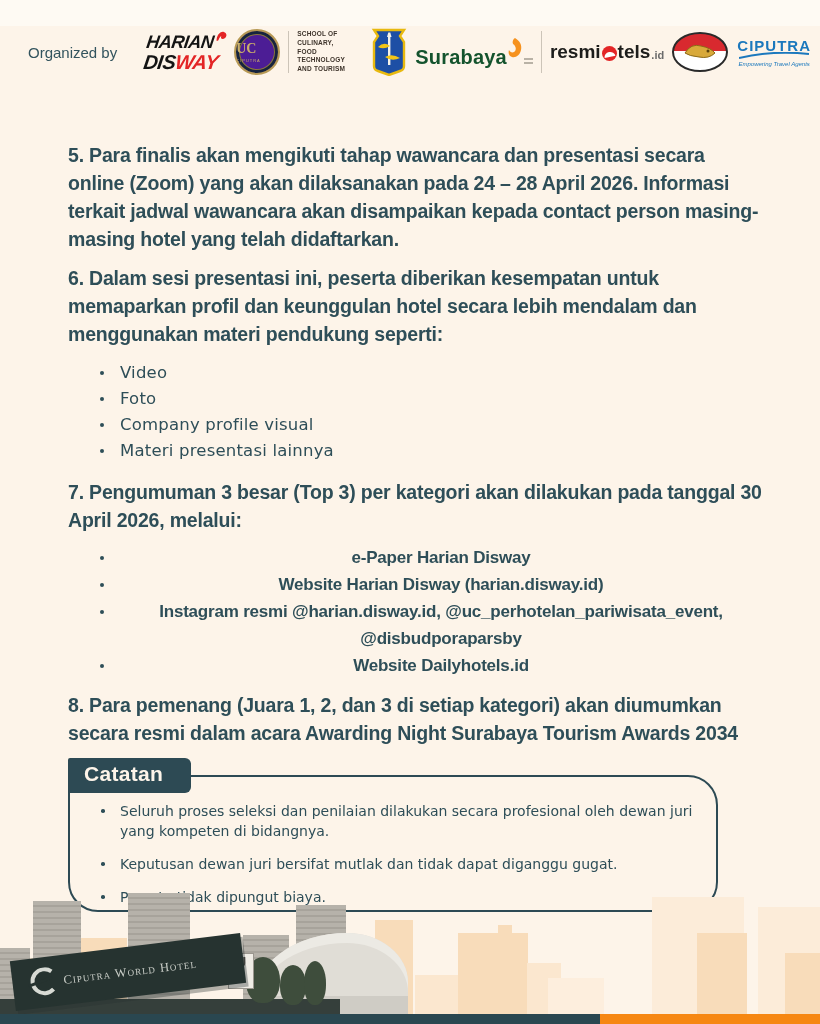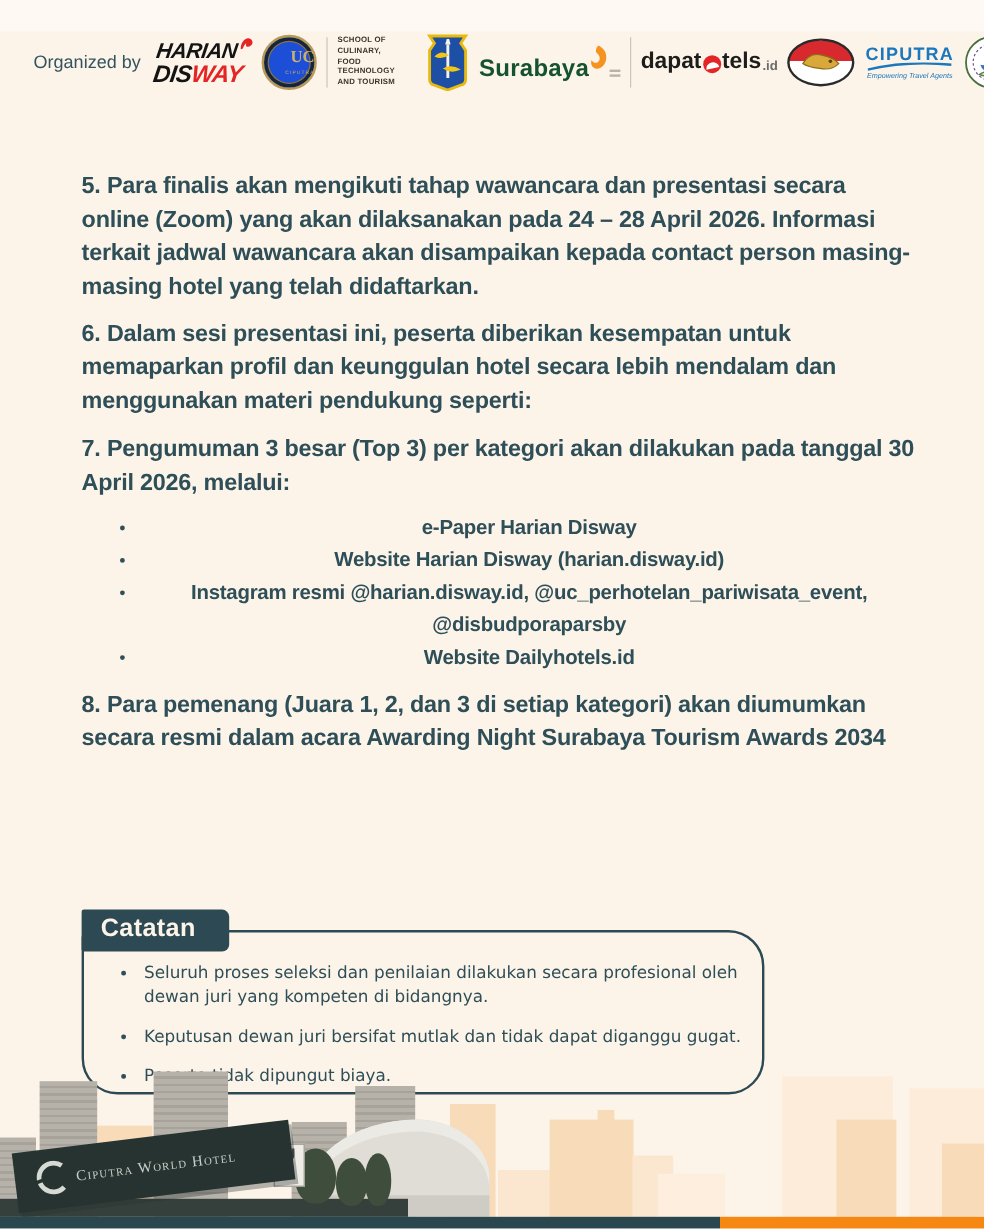--- a/index.html
+++ b/index.html
@@ -4,30 +4,30 @@
 <style>
   html,body{margin:0;padding:0;}
   .page{position:relative;width:820px;height:1024px;background:#fdf4e9;overflow:hidden;
         font-family:"Liberation Sans",sans-serif;color:#2e4e58;}
   .topband{position:absolute;left:0;top:0;width:820px;height:26px;background:#fefaf3;}
 
   
   .header{position:absolute;left:28px;top:22px;width:768px;height:60px;display:flex;
           align-items:center;gap:8px;}
   .header > *{flex-shrink:0;}
-  .organized{font-size:15px;color:#33545e;margin-right:4px;}
+  .organized{font-size:15px;color:#33545e;margin-right:20px;}
   .hd-logo{display:flex;flex-direction:column;line-height:1;transform:skewX(-8deg);
            font-weight:bold;font-style:italic;letter-spacing:-0.5px;}
   .hd-row1{display:flex;align-items:flex-start;font-size:18px;color:#141414;}
   .hd-row2{font-size:20px;color:#141414;margin-top:1px;}
   .hd-way{color:#e32526;}
   .hd-orn{margin-left:1px;margin-top:-3px;}
-  .uc-circle{width:42px;height:42px;border-radius:50%;background:#1d4ed8;
+  .uc-circle{width:42px;height:42px;border-radius:50%;background:#4c1d95;
              border:2px solid #b79a55;box-shadow:inset 0 0 0 3px #16243e, inset 0 0 0 4px #8a7440;
-             display:flex;flex-direction:column;align-items:flex-end;justify-content:center;}
+             display:flex;flex-direction:column;align-items:flex-start;justify-content:center;}
   .uc-mono{color:#cbb06a;font-family:"Liberation Serif",serif;font-weight:bold;font-size:14px;line-height:1;}
   .uc-sub{color:#cbb06a;font-size:4px;letter-spacing:1px;margin-top:2px;}
   .vdiv{width:1px;height:42px;background:#ccc4b8;}
   .school{font-size:6.5px;font-weight:bold;color:#3e342b;line-height:1.35;letter-spacing:.2px;width:66px;}
   .sby-wrap{display:flex;align-items:flex-start;}
   .sby-word{font-size:20px;font-weight:bold;color:#14532d;letter-spacing:.2px;margin-top:10px;}
   .sby-flame{margin-left:1px;margin-top:2px;}
   .sby-small{display:flex;flex-direction:column;gap:2px;margin-top:22px;margin-left:2px;}
   .sby-small i{display:block;width:9px;height:2px;background:#b9b2a6;}
   .dh{font-size:19px;font-weight:bold;color:#1d1d1b;display:flex;align-items:center;}
@@ -55,21 +55,21 @@
   ul.blist{list-style:none;margin:0;padding:0 0 0 52px;}
   ul.blist li{position:relative;}
   ul.blist li::before{content:"";position:absolute;left:-20px;top:11px;width:4px;height:4px;
                       border-radius:50%;background:#2e4e58;}
   ul.rounded{font-family:"DejaVu Sans",sans-serif;font-size:16.5px;line-height:26px;
              margin-bottom:14px;letter-spacing:.2px;}
   ul.narrow{font-weight:bold;font-size:17px;line-height:27px;letter-spacing:-0.2px;margin-bottom:12px;text-align:center;}
   ul.narrow li::before{top:12px;}
 
   
-  .catatan{position:absolute;left:68px;top:775px;width:569px;}
+  .catatan{position:absolute;left:68px;top:775px;width:650px;}
   .catatan-badge{position:absolute;left:0;top:-17px;background:#2d4a54;color:#fdf4e9;
                  font-weight:bold;font-size:21px;letter-spacing:.3px;padding:4px 28px 7px 16px;
                  border-radius:2px 6px 6px 2px;z-index:2;}
   .catatan-box{border:2.5px solid #2d4a54;border-radius:6px 30px 30px 30px;height:137px;
                box-sizing:border-box;padding:24px 14px 0 0;}
   ul.clist{list-style:none;margin:0;padding:0 0 0 50px;font-family:"DejaVu Sans",sans-serif;
            font-size:14px;line-height:20px;color:#2e4e58;}
   ul.clist li{position:relative;margin-bottom:13px;}
   ul.clist li::before{content:"";position:absolute;left:-19px;top:8px;width:3.5px;height:3.5px;
                       border-radius:50%;background:#2e4e58;}
@@ -142,21 +142,21 @@
       </svg>
       <span class="sby-small">
           <i></i>
           <i></i>
         </span>
     </div>
 
     <div class="vdiv"></div>
 
     <div class="dh">
-      <span>dapat</span>
+      <span>resmi</span>
       <span class="dh-o"></span>
       <span>tels</span>
       <span class="dh-suffix">.id</span>
     </div>
 
     <div class="oval">
       <svg width="38" height="22" viewBox="0 0 38 22">
         <path d="M4 12 Q10 2 20 5 Q30 7 34 12 Q28 18 18 16 Q8 15 4 12 Z" fill="#d8a93a" stroke="#8c6a17" stroke-width="1"></path>
         <circle cx="27" cy="10" r="1.5" fill="#5b430c"></circle>
       </svg>
@@ -179,20 +179,26 @@
       <path d="M12 32 q10 -6 20 0 q-10 4 -20 0 Z" fill="#cfe3c2" stroke="#4e7d3e" stroke-width="1"></path>
     </svg>
 
   </header>
 
   <main class="content">
     <p class="item gap-a"><b class="num">5.</b> <span>Para finalis akan mengikuti tahap wawancara dan presentasi secara online (Zoom) yang akan dilaksanakan pada 24 – 28 April 2026. Informasi terkait jadwal wawancara akan disampaikan kepada contact person masing-masing hotel yang telah didaftarkan.</span></p>
 
     <p class="item gap-b"><b class="num">6.</b> <span>Dalam sesi presentasi ini, peserta diberikan kesempatan untuk memaparkan profil dan keunggulan hotel secara lebih mendalam dan menggunakan materi pendukung seperti:</span></p>
 
+    <ul class="blist rounded">
+      <li>Video</li>
+      <li>Foto</li>
+      <li>Company profile visual</li>
+      <li>Materi presentasi lainnya</li>
+    </ul>
 
     <p class="item gap-c"><b class="num">7.</b> <span>Pengumuman 3 besar (Top 3) per kategori akan dilakukan pada tanggal 30 April 2026, melalui:</span></p>
 
     <ul class="blist narrow">
       <li>e-Paper Harian Disway</li>
       <li>Website Harian Disway (harian.disway.id)</li>
       <li>Instagram resmi @harian.disway.id, @uc_perhotelan_pariwisata_event, @disbudporaparsby</li>
       <li>Website Dailyhotels.id</li>
     </ul>
 

